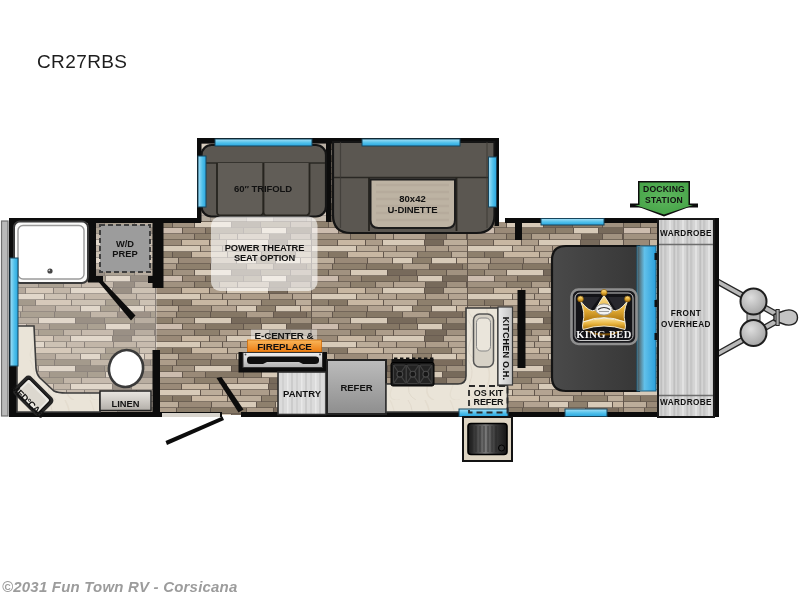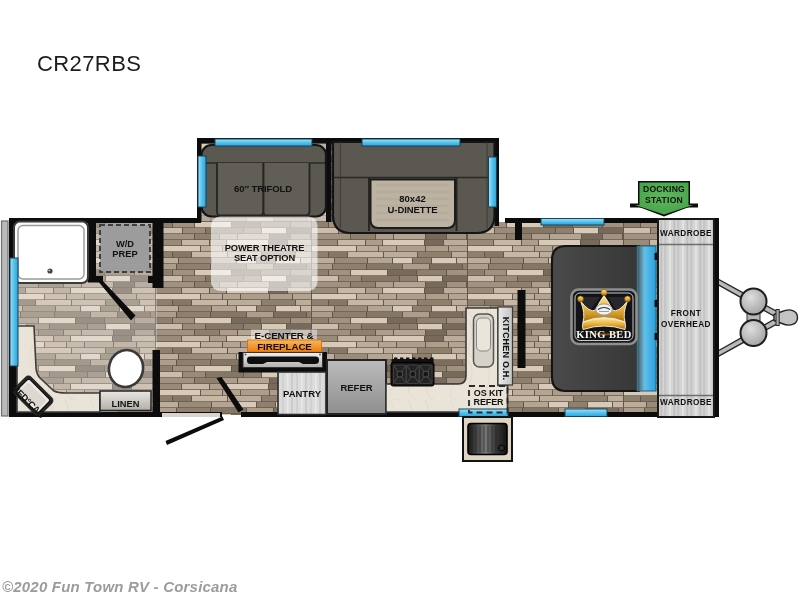--- a/index.html
+++ b/index.html
@@ -1,17 +1,17 @@
 <!DOCTYPE html>
 <html><head>
 <meta charset="utf-8">
 <style>
 html,body{margin:0;padding:0;width:800px;height:600px;background:#ffffff;overflow:hidden}
 body{font-family:"Liberation Sans",sans-serif}
-.title{position:absolute;left:37px;top:51px;font-size:22px;color:#1d1d1d;letter-spacing:0.4px}
+.title{position:absolute;left:37px;top:51px;font-size:19px;color:#1d1d1d;letter-spacing:0.4px}
 .footer{position:absolute;left:2px;top:578px;font-size:15px;font-weight:bold;font-style:italic;color:#9c9c9c;letter-spacing:0.2px}
 svg text{font-family:"Liberation Sans",sans-serif;font-weight:bold;fill:#111}
 </style>
 </head>
 <body>
 
 <div class="title">CR27RBS</div>
 <svg width="800" height="600" viewBox="0 0 800 600">
 <defs>
 <linearGradient id="gWin" x1="0" y1="0" x2="0" y2="1">
@@ -397,14 +397,14 @@
 
 <g>
 <path d="M630,203.5 L698,203.5 L698,207.5 L630,207.5 Z" fill="#0d0d0d"></path>
 <path d="M638,181 L690,181 L690,204 L697,204 L664,216.5 L631,204 L638,204 Z" fill="#0d0d0d"></path>
 <path d="M639.5,182.5 L688.5,182.5 L688.5,205 L693,205 L664,214.5 L635,205 L639.5,205 Z" fill="url(#gGreen)"></path>
 <text x="664" y="192.3" font-size="8.6" text-anchor="middle" letter-spacing="0.2">DOCKING</text>
 <text x="664" y="202.8" font-size="8.6" text-anchor="middle" letter-spacing="0.2">STATION</text>
 </g>
 </svg>
 
-<div class="footer">©2020 Fun Town RV - Corsicana</div>
+<div class="footer">©2031 Fun Town RV - Corsicana</div>
 
 
 </body></html>

